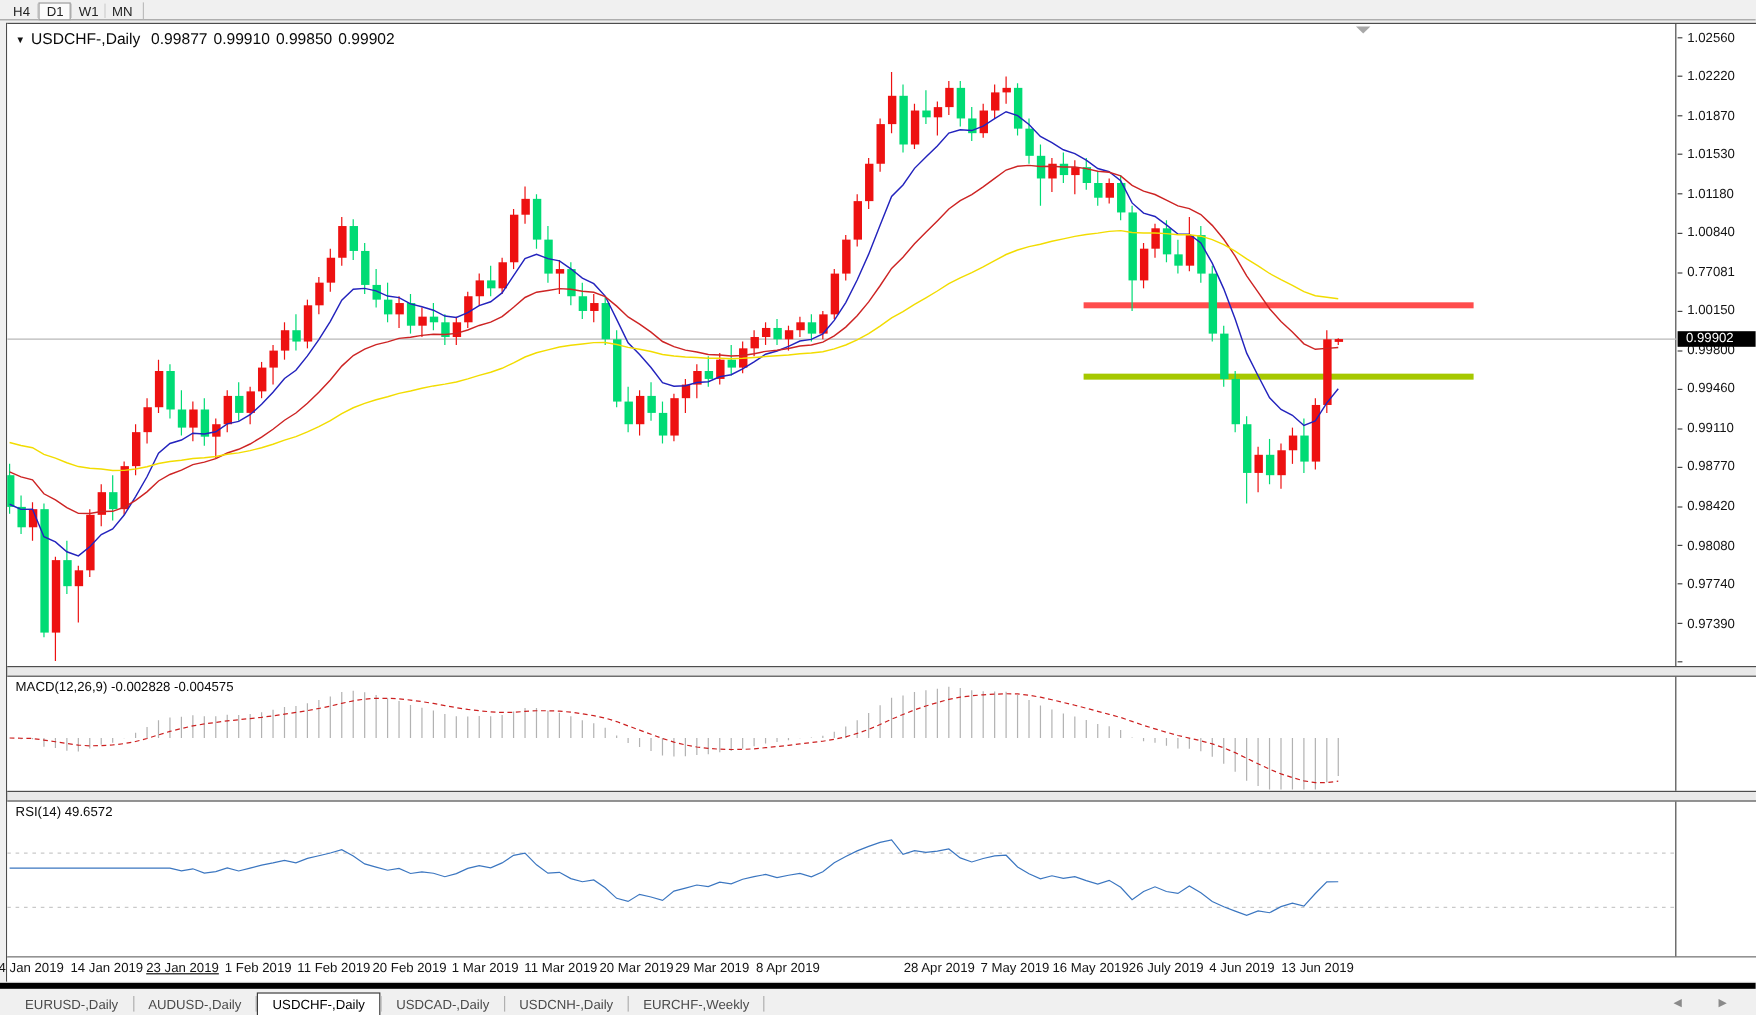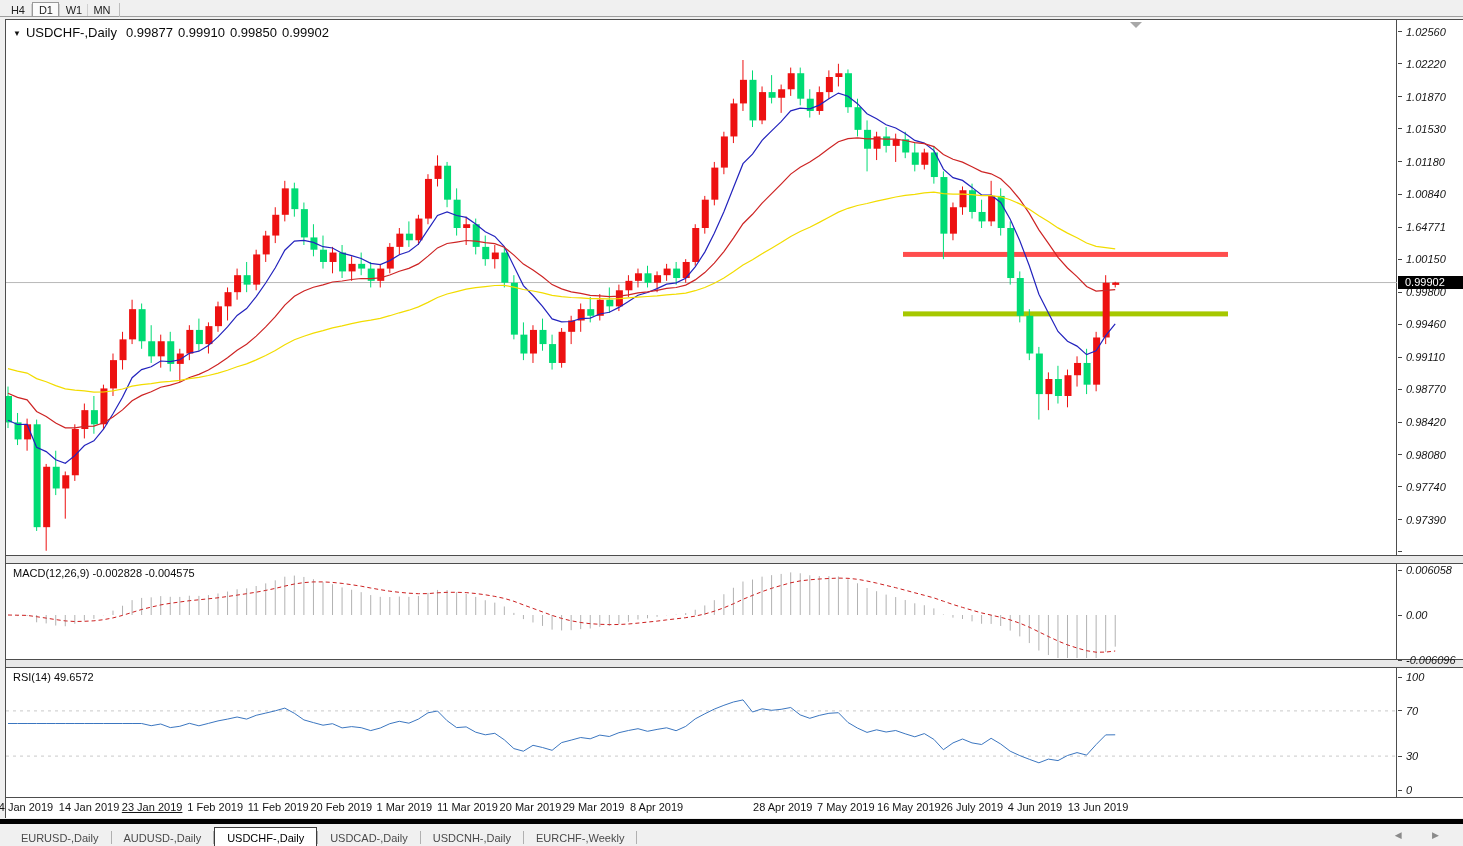--- a/index.html
+++ b/index.html
@@ -15,21 +15,21 @@
   .tb-divider { display:inline-block; width:1px; height:14px; background:#bdbdbd; margin-left:4px; vertical-align:middle; }
 
   .chart-window { position:absolute; left:5px; top:19px; width:1458px; height:799px;
                   background:#e9e9e9; border-left:1px solid #4d4d4d; }
   .panel { position:absolute; left:0; width:1458px; background:#ffffff;
            border-top:1px solid #4d4d4d; border-bottom:1px solid #4d4d4d; }
   .panel .plot { position:absolute; left:0; top:0; bottom:0; width:1391px;
                  border-right:1px solid #4d4d4d; }
   .panel svg { position:absolute; left:0; top:0; }
   .panel .axis { position:absolute; left:1392px; top:0; bottom:0; right:0; font-size:11px; color:#141414; }
-  .tick-label { position:absolute; left:8px; white-space:nowrap;font-style:italic; }
+  .tick-label { position:absolute; left:8px; white-space:nowrap; }
   .tick-dash { position:absolute; left:0; width:4px; height:1px; background:#444; }
   #panel-main { top:0; height:537px; }
   #panel-macd { top:544px; height:97px; }
   #panel-rsi  { top:648px; height:131px; }
 
   .ohlc-line { position:absolute; left:7px; top:5px; font-size:13px; color:#0a0a0a; white-space:nowrap; }
   .ohlc-line .dd { font-size:8px; color:#111; margin-right:5px; vertical-align:1px; }
   .ohlc-line span.val { margin-left:5px; }
   .ohlc-line span.sym { margin-right:4px; }
   .ind-label { position:absolute; left:7px; top:3px; font-size:11px; color:#0a0a0a; white-space:nowrap; }
@@ -313,21 +313,21 @@
         <div class="tick-label" style="top: 37.7875px;">1.02220</div>
         <div class="tick-dash" style="top: 76.3187px;"></div>
         <div class="tick-label" style="top: 70.8187px;">1.01870</div>
         <div class="tick-dash" style="top: 108.406px;"></div>
         <div class="tick-label" style="top: 102.906px;">1.01530</div>
         <div class="tick-dash" style="top: 141.438px;"></div>
         <div class="tick-label" style="top: 135.938px;">1.01180</div>
         <div class="tick-dash" style="top: 173.525px;"></div>
         <div class="tick-label" style="top: 168.025px;">1.00840</div>
         <div class="tick-dash" style="top: 206.556px;"></div>
-        <div class="tick-label" style="top: 201.056px;">1.64771</div>
+        <div class="tick-label" style="top: 201.056px;">0.77081</div>
         <div class="tick-dash" style="top: 238.644px;"></div>
         <div class="tick-label" style="top: 233.144px;">1.00150</div>
         <div class="tick-dash" style="top: 271.675px;"></div>
         <div class="tick-label" style="top: 266.175px;">0.99800</div>
         <div class="tick-dash" style="top: 303.762px;"></div>
         <div class="tick-label" style="top: 298.262px;">0.99460</div>
         <div class="tick-dash" style="top: 336.794px;"></div>
         <div class="tick-label" style="top: 331.294px;">0.99110</div>
         <div class="tick-dash" style="top: 368.881px;"></div>
         <div class="tick-label" style="top: 363.381px;">0.98770</div>
@@ -465,52 +465,34 @@
           <line x1="1090.1299999999999" y1="51" x2="1090.1299999999999" y2="94" stroke="#b2b2b2" stroke-width="1"></line>
           <line x1="1099.675" y1="51" x2="1099.675" y2="87.96912800291392" stroke="#b2b2b2" stroke-width="1"></line>
           <line x1="1109.22" y1="51" x2="1109.22" y2="82.65884984577238" stroke="#b2b2b2" stroke-width="1"></line>
           <polyline points="2.0,51.0 11.5,51.2 21.1,51.4 30.6,52.7 40.2,54.1 49.7,55.6 59.3,56.9 68.8,57.5 78.4,57.3 87.9,56.8 97.5,55.7 107.0,53.9 116.5,51.4 126.1,48.4 135.6,45.5 145.2,43.1 154.7,40.9 164.3,39.3 173.8,38.0 183.4,36.7 192.9,35.8 202.4,34.8 212.0,33.8 221.5,32.5 231.1,31.1 240.6,29.7 250.2,28.2 259.7,26.4 269.3,24.4 278.8,22.1 288.4,20.0 297.9,18.6 307.4,17.9 317.0,17.9 326.5,18.4 336.1,19.4 345.6,20.7 355.2,22.2 364.7,24.0 374.3,25.7 383.8,27.2 393.3,28.3 402.9,29.2 412.4,29.7 422.0,29.6 431.5,28.8 441.1,28.3 450.6,28.3 460.2,28.6 469.7,29.5 479.3,30.8 488.8,32.4 498.3,34.4 507.9,37.3 517.4,40.9 527.0,44.4 536.5,47.9 546.1,51.4 555.6,54.4 565.2,56.8 574.7,58.5 584.2,59.7 593.8,60.3 603.3,60.6 612.9,60.5 622.4,60.0 632.0,59.1 641.5,58.1 651.1,57.1 660.6,55.9 670.1,54.8 679.7,53.7 689.2,52.1 698.8,50.0 708.3,47.2 717.9,43.8 727.4,39.8 737.0,35.3 746.5,31.4 756.1,27.6 765.6,24.3 775.1,21.5 784.7,18.8 794.2,16.9 803.8,15.8 813.3,15.0 822.9,14.5 832.4,14.1 842.0,14.3 851.5,15.3 861.0,17.0 870.6,19.1 880.1,21.4 889.7,23.7 899.2,26.2 908.8,28.8 918.3,31.3 927.9,33.9 937.4,37.2 947.0,40.5 956.5,43.4 966.0,46.2 975.6,48.9 985.1,51.1 994.7,53.3 1004.2,55.9 1013.8,59.2 1023.3,63.2 1032.9,67.9 1042.4,72.5 1052.0,77.0 1061.5,80.9 1071.0,84.0 1080.6,86.7 1090.1,88.2 1099.7,88.1 1109.2,87.0" fill="none" stroke="#cc2020" stroke-width="1" stroke-dasharray="4 3"></polyline>
         </svg>
       <div class="ind-label">
         <span>MACD(12,26,9)</span>
         <span>-0.002828 -0.004575</span>
       </div>
     </div>
-    <div class="axis" id="axis-macd">
-        <div class="tick-dash" style="top: 5.50118px;"></div>
-        <div class="tick-label" style="top: 0.001176px;">0.006058</div>
-        <div class="tick-dash" style="top: 50.5px;"></div>
-        <div class="tick-label" style="top: 45px;">0.00</div>
-        <div class="tick-dash" style="top: 95.7811px;"></div>
-        <div class="tick-label" style="top: 90.2811px;">-0.006096</div>
-      </div>
   </div>
 
   <div class="panel" id="panel-rsi">
     <div class="plot">
       <svg id="svg-rsi" width="1391" height="129">
           <line x1="0" y1="42.9" x2="1391" y2="42.9" stroke="#c9c9c9" stroke-width="1" stroke-dasharray="3 4"></line>
           <line x1="0" y1="88.1" x2="1391" y2="88.1" stroke="#c9c9c9" stroke-width="1" stroke-dasharray="3 4"></line>
           <polyline points="2.0,55.5 11.5,55.5 21.1,55.5 30.6,55.5 40.2,55.5 49.7,55.5 59.3,55.5 68.8,55.5 78.4,55.5 87.9,55.5 97.5,55.5 107.0,55.5 116.5,55.5 126.1,55.5 135.6,55.5 145.2,57.7 154.7,56.0 164.3,59.6 173.8,58.3 183.4,55.3 192.9,57.8 202.4,55.4 212.0,52.9 221.5,51.1 231.1,49.0 240.6,51.1 250.2,47.3 259.7,45.1 269.3,42.8 278.8,40.1 288.4,45.3 297.9,51.9 307.4,54.6 317.0,57.2 326.5,55.7 336.1,59.9 345.6,58.6 355.2,59.7 364.7,62.6 374.3,60.0 383.8,55.7 393.3,53.3 402.9,55.2 412.4,51.1 422.0,44.8 431.5,43.0 441.1,52.7 450.6,59.6 460.2,58.9 469.7,64.2 479.3,66.8 488.8,65.3 498.3,71.8 507.9,80.6 517.4,83.2 527.0,77.3 536.5,79.5 546.1,82.3 555.6,74.6 565.2,72.1 574.7,69.5 584.2,70.8 593.8,67.1 603.3,68.5 612.9,64.7 622.4,62.5 632.0,60.7 641.5,63.3 651.1,61.4 660.6,59.8 670.1,62.7 679.7,58.4 689.2,50.9 698.8,45.8 708.3,41.1 717.9,37.3 727.4,34.0 737.0,31.9 746.5,44.0 756.1,40.8 765.6,42.3 775.1,41.3 784.7,39.5 794.2,46.9 803.8,50.3 813.3,47.4 822.9,45.3 832.4,44.7 842.0,54.5 851.5,60.1 861.0,64.4 870.6,61.8 880.1,64.0 889.7,62.5 899.2,65.8 908.8,68.8 918.3,65.6 927.9,71.4 937.4,81.7 947.0,74.9 956.5,71.0 966.0,74.9 975.6,76.5 985.1,70.3 994.7,76.0 1004.2,83.2 1013.8,87.6 1023.3,91.3 1032.9,94.8 1042.4,91.1 1052.0,92.6 1061.5,87.5 1071.0,84.6 1080.6,87.1 1090.1,76.6 1099.7,66.9 1109.2,66.8" fill="none" stroke="#3b76c0" stroke-width="1"></polyline>
         </svg>
       <div class="ind-label">
         <span>RSI(14)</span>
         <span>49.6572</span>
       </div>
     </div>
-    <div class="axis" id="axis-rsi">
-        <div class="tick-dash" style="top: 8.5px;"></div>
-        <div class="tick-label" style="top: 3px;">100</div>
-        <div class="tick-dash" style="top: 42.4px;"></div>
-        <div class="tick-label" style="top: 36.9px;">70</div>
-        <div class="tick-dash" style="top: 87.6px;"></div>
-        <div class="tick-label" style="top: 82.1px;">30</div>
-        <div class="tick-dash" style="top: 121.5px;"></div>
-        <div class="tick-label" style="top: 116px;">0</div>
-      </div>
   </div>
 
   <div class="time-axis" id="time-axis">
       <div class="date-label" style="left: 20px;">4 Jan 2019</div>
       <div class="date-label" style="left: 83.06px;">14 Jan 2019</div>
       <div class="date-label" style="left: 146.12px; text-decoration: underline;">23 Jan 2019</div>
       <div class="date-label" style="left: 209.18px;">1 Feb 2019</div>
       <div class="date-label" style="left: 272.24px;">11 Feb 2019</div>
       <div class="date-label" style="left: 335.3px;">20 Feb 2019</div>
       <div class="date-label" style="left: 398.36px;">1 Mar 2019</div>

